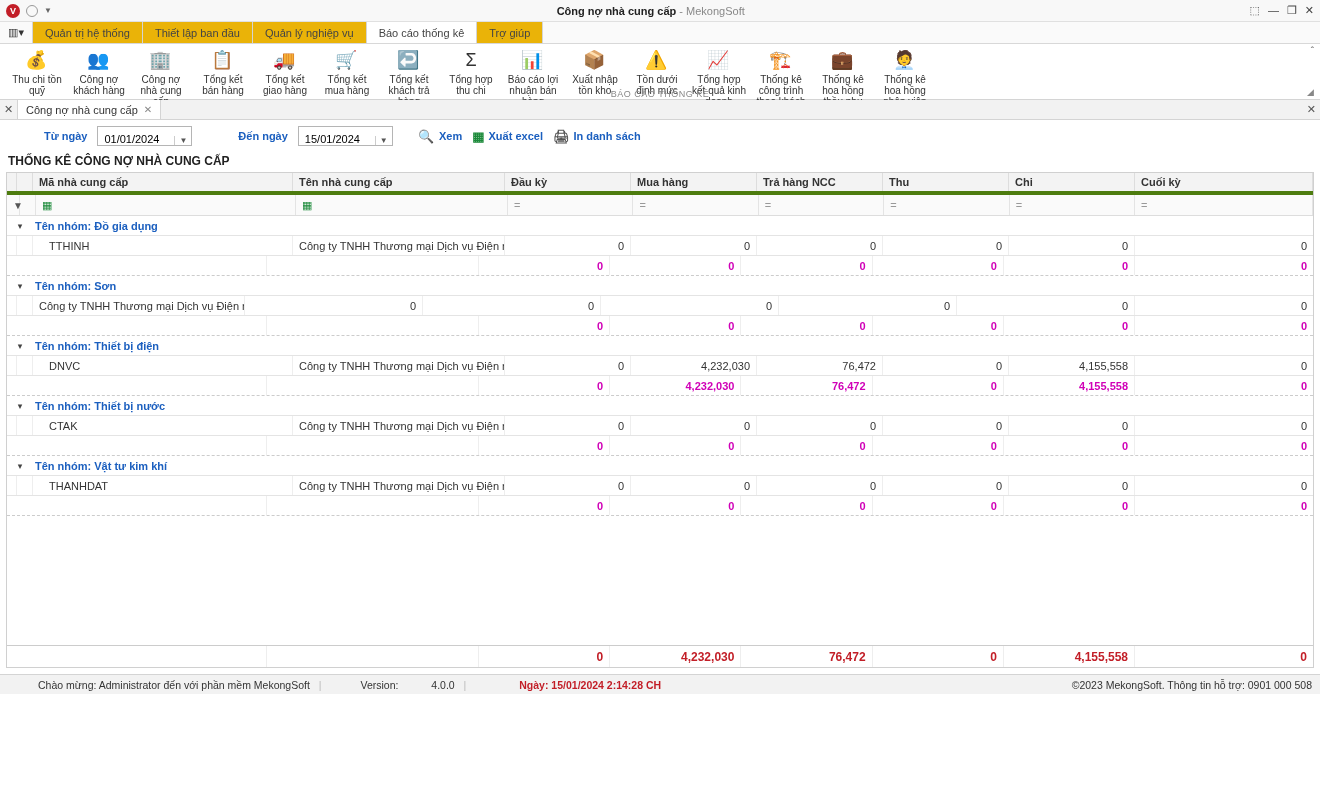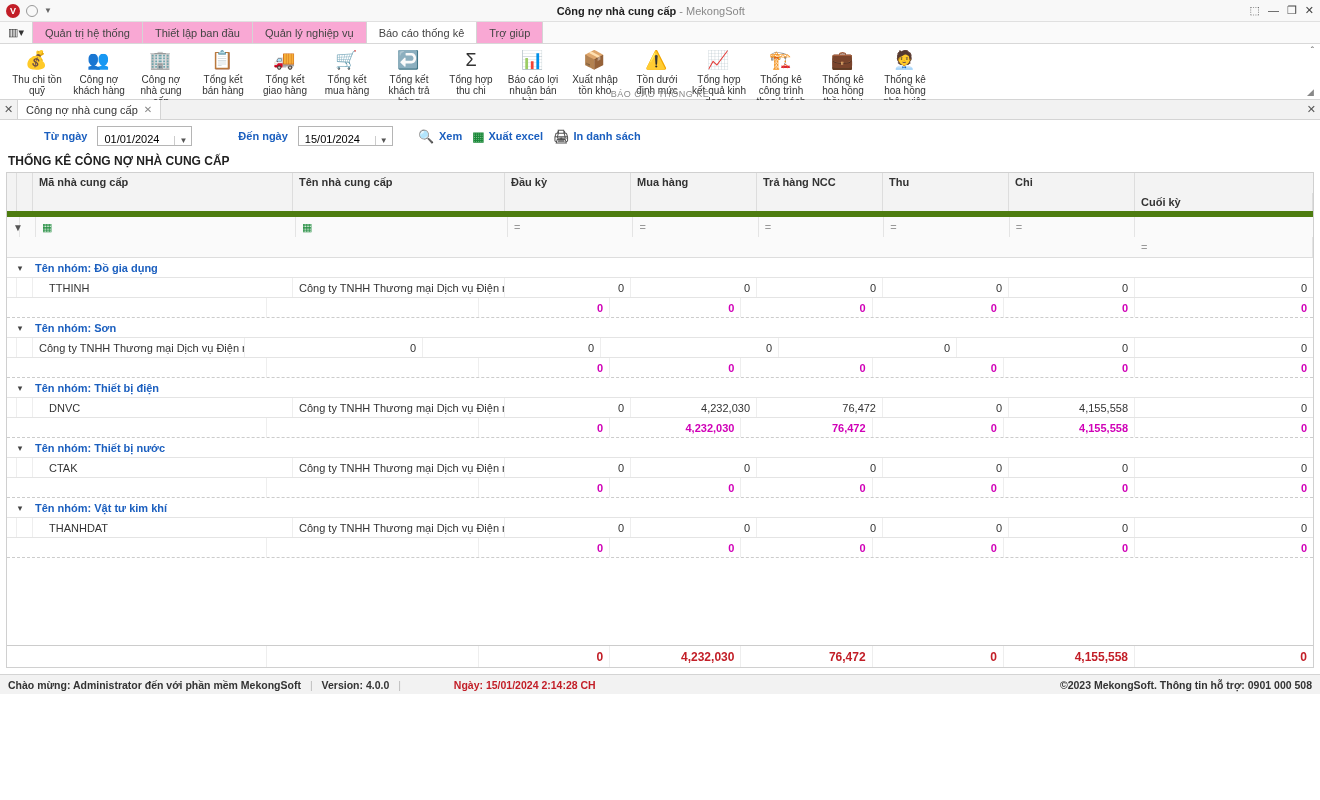--- a/index.html
+++ b/index.html
@@ -10,21 +10,21 @@
 .circle-btn { width: 12px; height: 12px; border: 1px solid #999; border-radius: 50%; display: inline-block; }
 .tri { font-size: 8px; color: #666; }
 .title-center { flex: 1; text-align: center; font-size: 11px; }
 .title-center b { font-weight: bold; color: #222; }
 .title-center .sub { color: #888; }
 .win-controls { display: flex; gap: 8px; color: #444; font-size: 11px; }
 .win-controls span { cursor: pointer; }
 
 .menu-row { display: flex; align-items: center; height: 22px; border-bottom: 1px solid #d8d8d8; background: #fafafa; }
 .layout-btn { padding: 0 8px; height: 100%; display: flex; align-items: center; border-right: 1px solid #d4d4d4; }
-.menu-tab { padding: 0 12px; height: 100%; display: flex; align-items: center; border-right: 1px solid #d4d4d4; background: #f9a8d4; cursor: pointer; color: #444; }
+.menu-tab { padding: 0 12px; height: 100%; display: flex; align-items: center; border-right: 1px solid #d4d4d4; background: #eab308; cursor: pointer; color: #444; }
 .menu-tab.active { background: #fff; font-weight: 500; }
 
 .ribbon { display: flex; align-items: flex-start; padding: 2px 6px 0 6px; background: #fff; border-bottom: 1px solid #d4d4d4; height: 56px; position: relative; }
 .ribbon-item { display: flex; flex-direction: column; align-items: center; width: 62px; padding: 2px 2px; cursor: pointer; text-align: center; }
 .ribbon-item .ico { width: 24px; height: 24px; display: flex; align-items: center; justify-content: center; font-size: 18px; }
 .ribbon-item .lbl { font-size: 10px; line-height: 11px; color: #333; margin-top: 2px; }
 .ribbon-caption { position: absolute; left: 50%; bottom: 0; transform: translateX(-50%); font-size: 9px; color: #888; letter-spacing: 0.5px; }
 .ribbon-arrow { position: absolute; right: 6px; bottom: 2px; font-size: 9px; color: #888; cursor: pointer; }
 .ribbon-collapse { position: absolute; right: 4px; top: -18px; font-size: 10px; color: #666; cursor: pointer; }
 
@@ -38,28 +38,28 @@
 .blue-lbl { color: #1b5fbf; font-weight: bold; font-size: 11px; margin-left: 36px; }
 .date-input { display: inline-flex; align-items: flex-end; border: 1px solid #b5b5b5; height: 20px; }
 .date-input input { border: none; padding: 0 6px; width: 76px; font-size: 11px; outline: none; }
 .date-input .dd { border-left: 1px solid #ccc; padding: 0 4px; font-size: 8px; color: #555; cursor: pointer; }
 .act-btn { display: inline-flex; align-items: center; gap: 4px; cursor: pointer; color: #1b5fbf; font-weight: bold; font-size: 11px; }
 .act-btn .ic { font-size: 13px; }
 
 .report-title { padding: 2px 8px 4px 8px; font-weight: bold; font-size: 12px; color: #222; }
 
 .grid-wrap { margin: 0 6px; border: 1px solid #d0d0d0; height: 496px; display: flex; flex-direction: column; }
-.grid-head { display: flex; background: #f3f3f3; border-bottom: 6px solid #4d7c0f; }
+.grid-head { display: flex; background: #f3f3f3; border-bottom: 4px solid #4d7c0f; }
 .drag-col { width: 10px; border-right: 1px solid #ddd; }
 .exp-col { width: 16px; border-right: 1px solid #ddd; }
 .gh { border-right: 1px solid #ddd; padding: 3px 6px; font-weight: bold; font-size: 11px; color: #333; }
 .c-code { width: 260px; }
 .c-name { width: 212px; }
 .c-num { flex: 1; }
-.c-num6 { width: 178px; margin-top: 20px; }
+.c-num6 { width: 178px; }
 
 .grid-filter { display: flex; background: #fafafa; border-bottom: 1px solid #ddd; }
 .gf { border-right: 1px solid #e4e4e4; padding: 2px 6px; height: 20px; display: flex; align-items: center; color: #999; }
 .gf .funnel { color: #555; font-size: 10px; }
 .xl { color: #1c8a3a; font-size: 11px; }
 
 .grid-body { flex: 1; overflow: auto; }
 .grp-row { display: flex; align-items: center; border-bottom: 1px solid #e4e4e4; background: #fff; height: 20px; }
 .grp-row .caret { width: 26px; text-align: center; color: #444; font-size: 9px; cursor: pointer; }
 .grp-row .grp-lbl { color: #1b5fbf; font-weight: bold; padding-left: 2px; }
@@ -74,21 +74,21 @@
 
 .sub-row { display: flex; align-items: center; border-bottom: 1px dashed #ccc; background: #fff; height: 20px; }
 .sub-row .dc-num, .sub-row .dc-last { color: #d000b7; font-weight: bold; }
 
 .total-row { display: flex; align-items: center; border-top: 1px solid #ccc; background: #fff; height: 22px; }
 .total-row .dc-num, .total-row .dc-last { color: #c21e27; font-weight: bold; font-size: 12px; }
 
 .status-bar { display: flex; align-items: center; justify-content: space-between; height: 20px; padding: 0 8px; background: #f2f2f2; border-top: 1px solid #d4d4d4; font-size: 10.5px; margin-top: 6px; }
 .status-bar .sep { color: #bbb; margin: 0 6px; }
 .status-bar .dt { color: #c21e27; font-weight: bold; padding-left: 44px; }
-.status-bar b { font-weight: bold; }
+.status-bar b { font-weight: normal; margin-left: 30px; }
 </style>
 </head>
 <body>
 
 <div class="title-bar">
   <div class="left">
     <span class="app-icon">V</span>
     <span class="circle-btn"></span>
     <span class="tri">▼</span>
   </div>

